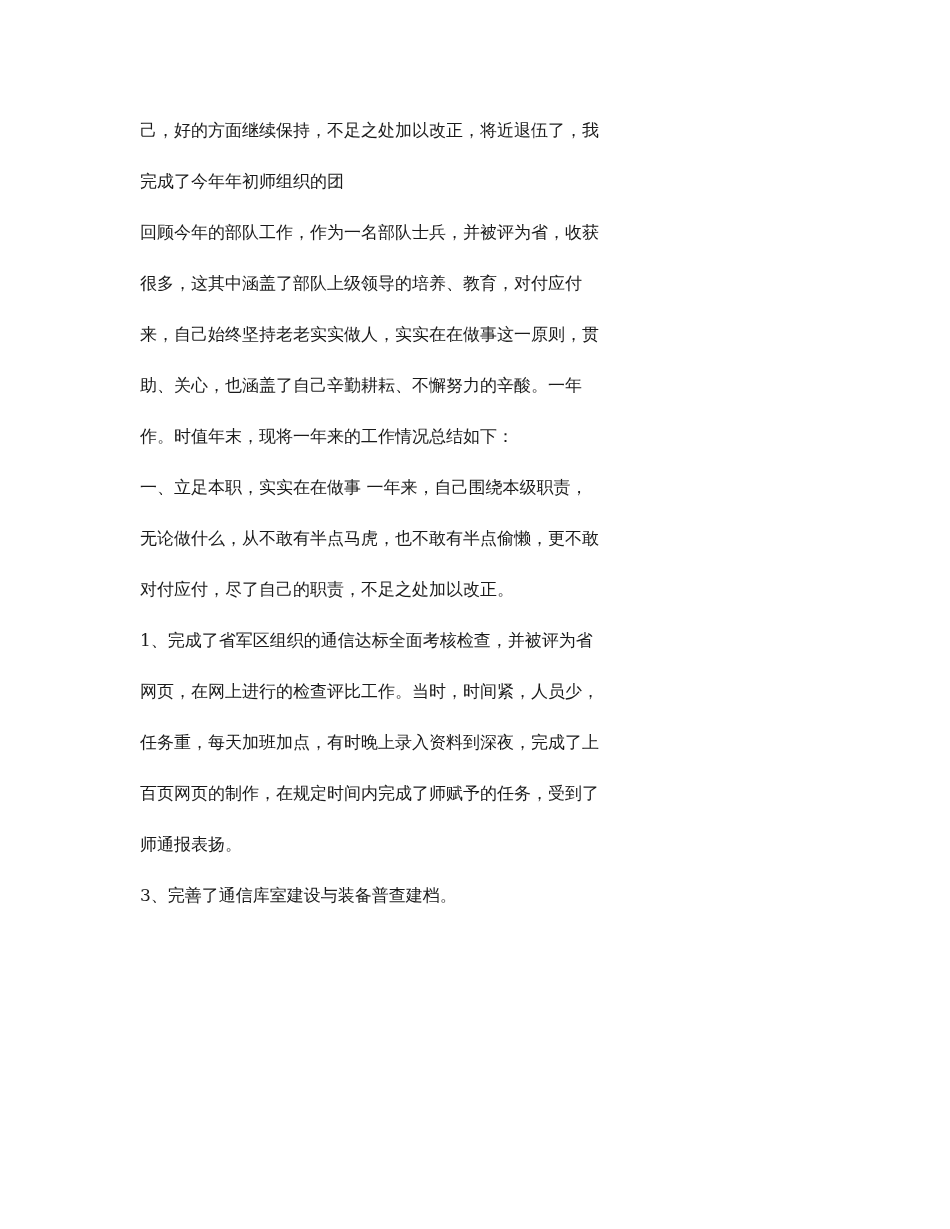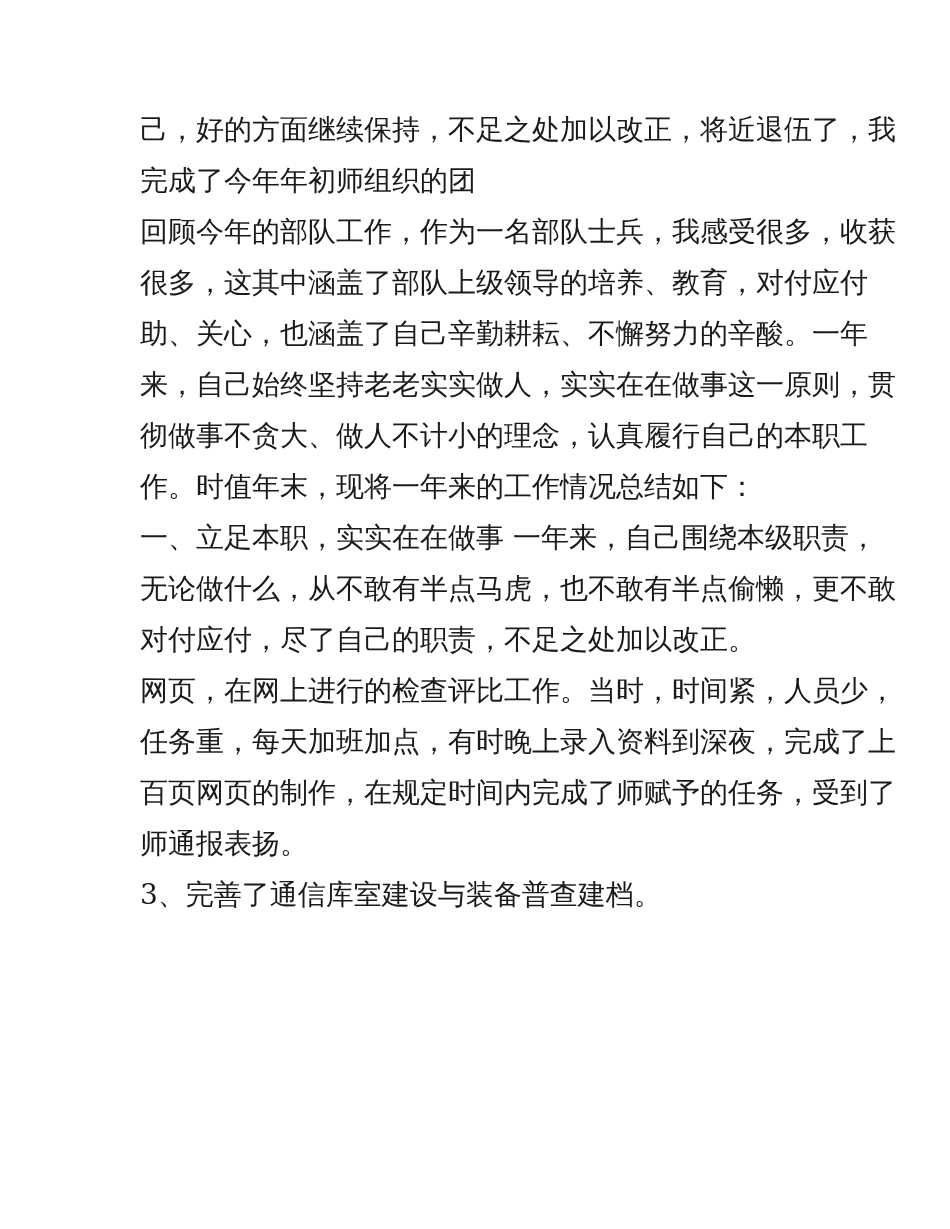--- a/index.html
+++ b/index.html
@@ -17,38 +17,38 @@
     }
     .page {
       position: absolute;
       left: 140px;
       top: 112px;
       width: 680px;
     }
     .line {
       height: 51px;
       line-height: 36px;
-      font-size: 28px;
+      font-size: 17px;
       white-space: nowrap;
       letter-spacing: 0px;
     }
   </style>
 </head>
 <body>
 
 <div class="page">
   <div class="line">己，好的方面继续保持，不足之处加以改正，将近退伍了，我</div>
   <div class="line">完成了今年年初师组织的团</div>
-  <div class="line">回顾今年的部队工作，作为一名部队士兵，我感受很多，收获</div>
+  <div class="line">回顾今年的部队工作，作为一名部队士兵，并被评为省，收获</div>
   <div class="line">很多，这其中涵盖了部队上级领导的培养、教育，对付应付</div>
+  <div class="line">来，自己始终坚持老老实实做人，实实在在做事这一原则，贯</div>
   <div class="line">助、关心，也涵盖了自己辛勤耕耘、不懈努力的辛酸。一年</div>
-  <div class="line">来，自己始终坚持老老实实做人，实实在在做事这一原则，贯</div>
-  <div class="line">彻做事不贪大、做人不计小的理念，认真履行自己的本职工</div>
   <div class="line">作。时值年末，现将一年来的工作情况总结如下：</div>
   <div class="line">一、立足本职，实实在在做事 一年来，自己围绕本级职责，</div>
   <div class="line">无论做什么，从不敢有半点马虎，也不敢有半点偷懒，更不敢</div>
   <div class="line">对付应付，尽了自己的职责，不足之处加以改正。</div>
+  <div class="line">1、完成了省军区组织的通信达标全面考核检查，并被评为省</div>
   <div class="line">网页，在网上进行的检查评比工作。当时，时间紧，人员少，</div>
   <div class="line">任务重，每天加班加点，有时晚上录入资料到深夜，完成了上</div>
   <div class="line">百页网页的制作，在规定时间内完成了师赋予的任务，受到了</div>
   <div class="line">师通报表扬。</div>
   <div class="line">3、完善了通信库室建设与装备普查建档。</div>
 </div>
 
 </body></html>

